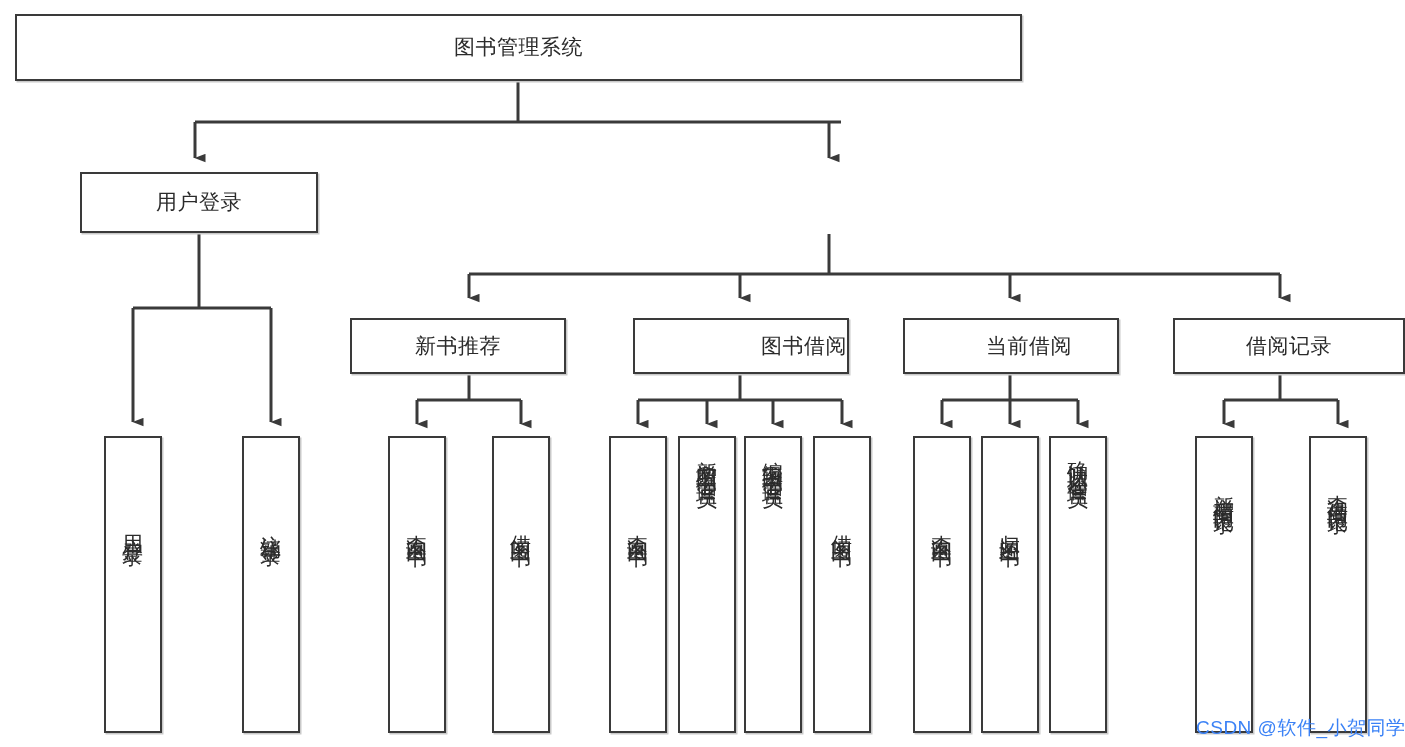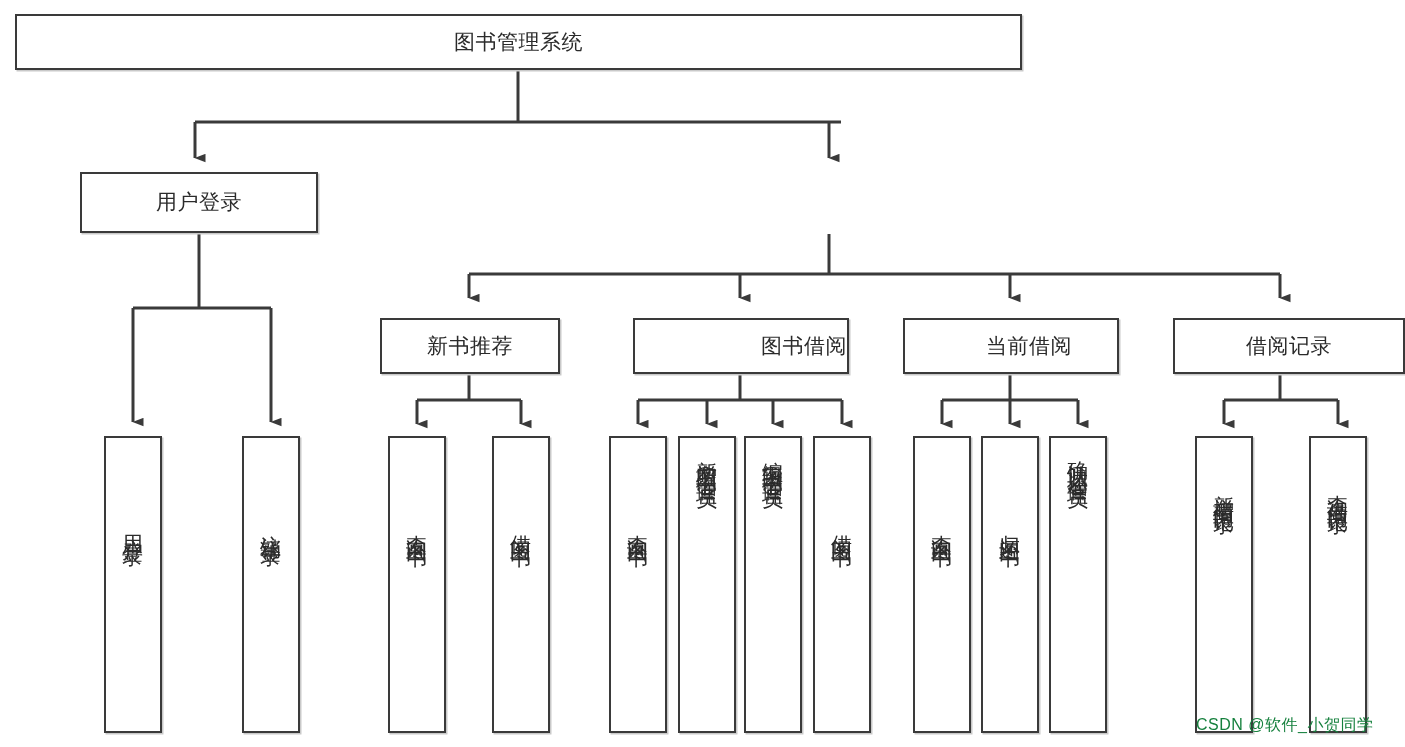--- a/index.html
+++ b/index.html
@@ -54,22 +54,22 @@
     font-size: 21px;
     color: #2b2b2b;
     writing-mode: vertical-rl;
     text-orientation: upright;
     letter-spacing: 4px;
     line-height: 1.0;
     white-space: nowrap;
   }
   .watermark {
     position: absolute;
-    font-size: 16px;
-    color: #15803d;
+    font-size: 19px;
+    color: #3b82f6;
     white-space: nowrap;
     letter-spacing: 0.5px;
   }
 </style>
 </head>
 <body>
 
 <div id="diagram-root">
 
   <svg id="diagram-svg" viewBox="0 0 1405 747">
@@ -118,29 +118,29 @@
       <path d="M1010,400 L1010,424" marker-end="url(#arrowhead)"></path>
       <path d="M1078,400 L1078,424" marker-end="url(#arrowhead)"></path>
 
       <path d="M1280,374 L1280,400"></path>
       <path d="M1224,400 L1338,400"></path>
       <path d="M1224,400 L1224,424" marker-end="url(#arrowhead)"></path>
       <path d="M1338,400 L1338,424" marker-end="url(#arrowhead)"></path>
     </g>
   </svg>
 
-  <div class="node-box" style="left:15px; top:14px; width:1007px; height:56px;">
+  <div class="node-box" style="left:15px; top:14px; width:1007px; height:67px;">
     <span class="node-label-h">图书管理系统</span>
   </div>
 
   <div class="node-box" style="left:80px; top:172px; width:238px; height:61px;">
     <span class="node-label-h">用户登录</span>
   </div>
 
-  <div class="node-box" style="left:380px; top:318px; width:180px; height:56px;">
+  <div class="node-box" style="left:350px; top:318px; width:216px; height:56px;">
     <span class="node-label-h">新书推荐</span>
   </div>
   <div class="node-box" style="left:633px; top:318px; width:216px; height:56px;justify-content:flex-end;">
     <span class="node-label-h">图书借阅</span>
   </div>
   <div class="node-box" style="left:903px; top:318px; width:216px; height:56px;padding-left:36px;">
     <span class="node-label-h">当前借阅</span>
   </div>
   <div class="node-box" style="left:1173px; top:318px; width:232px; height:56px;">
     <span class="node-label-h">借阅记录</span>

